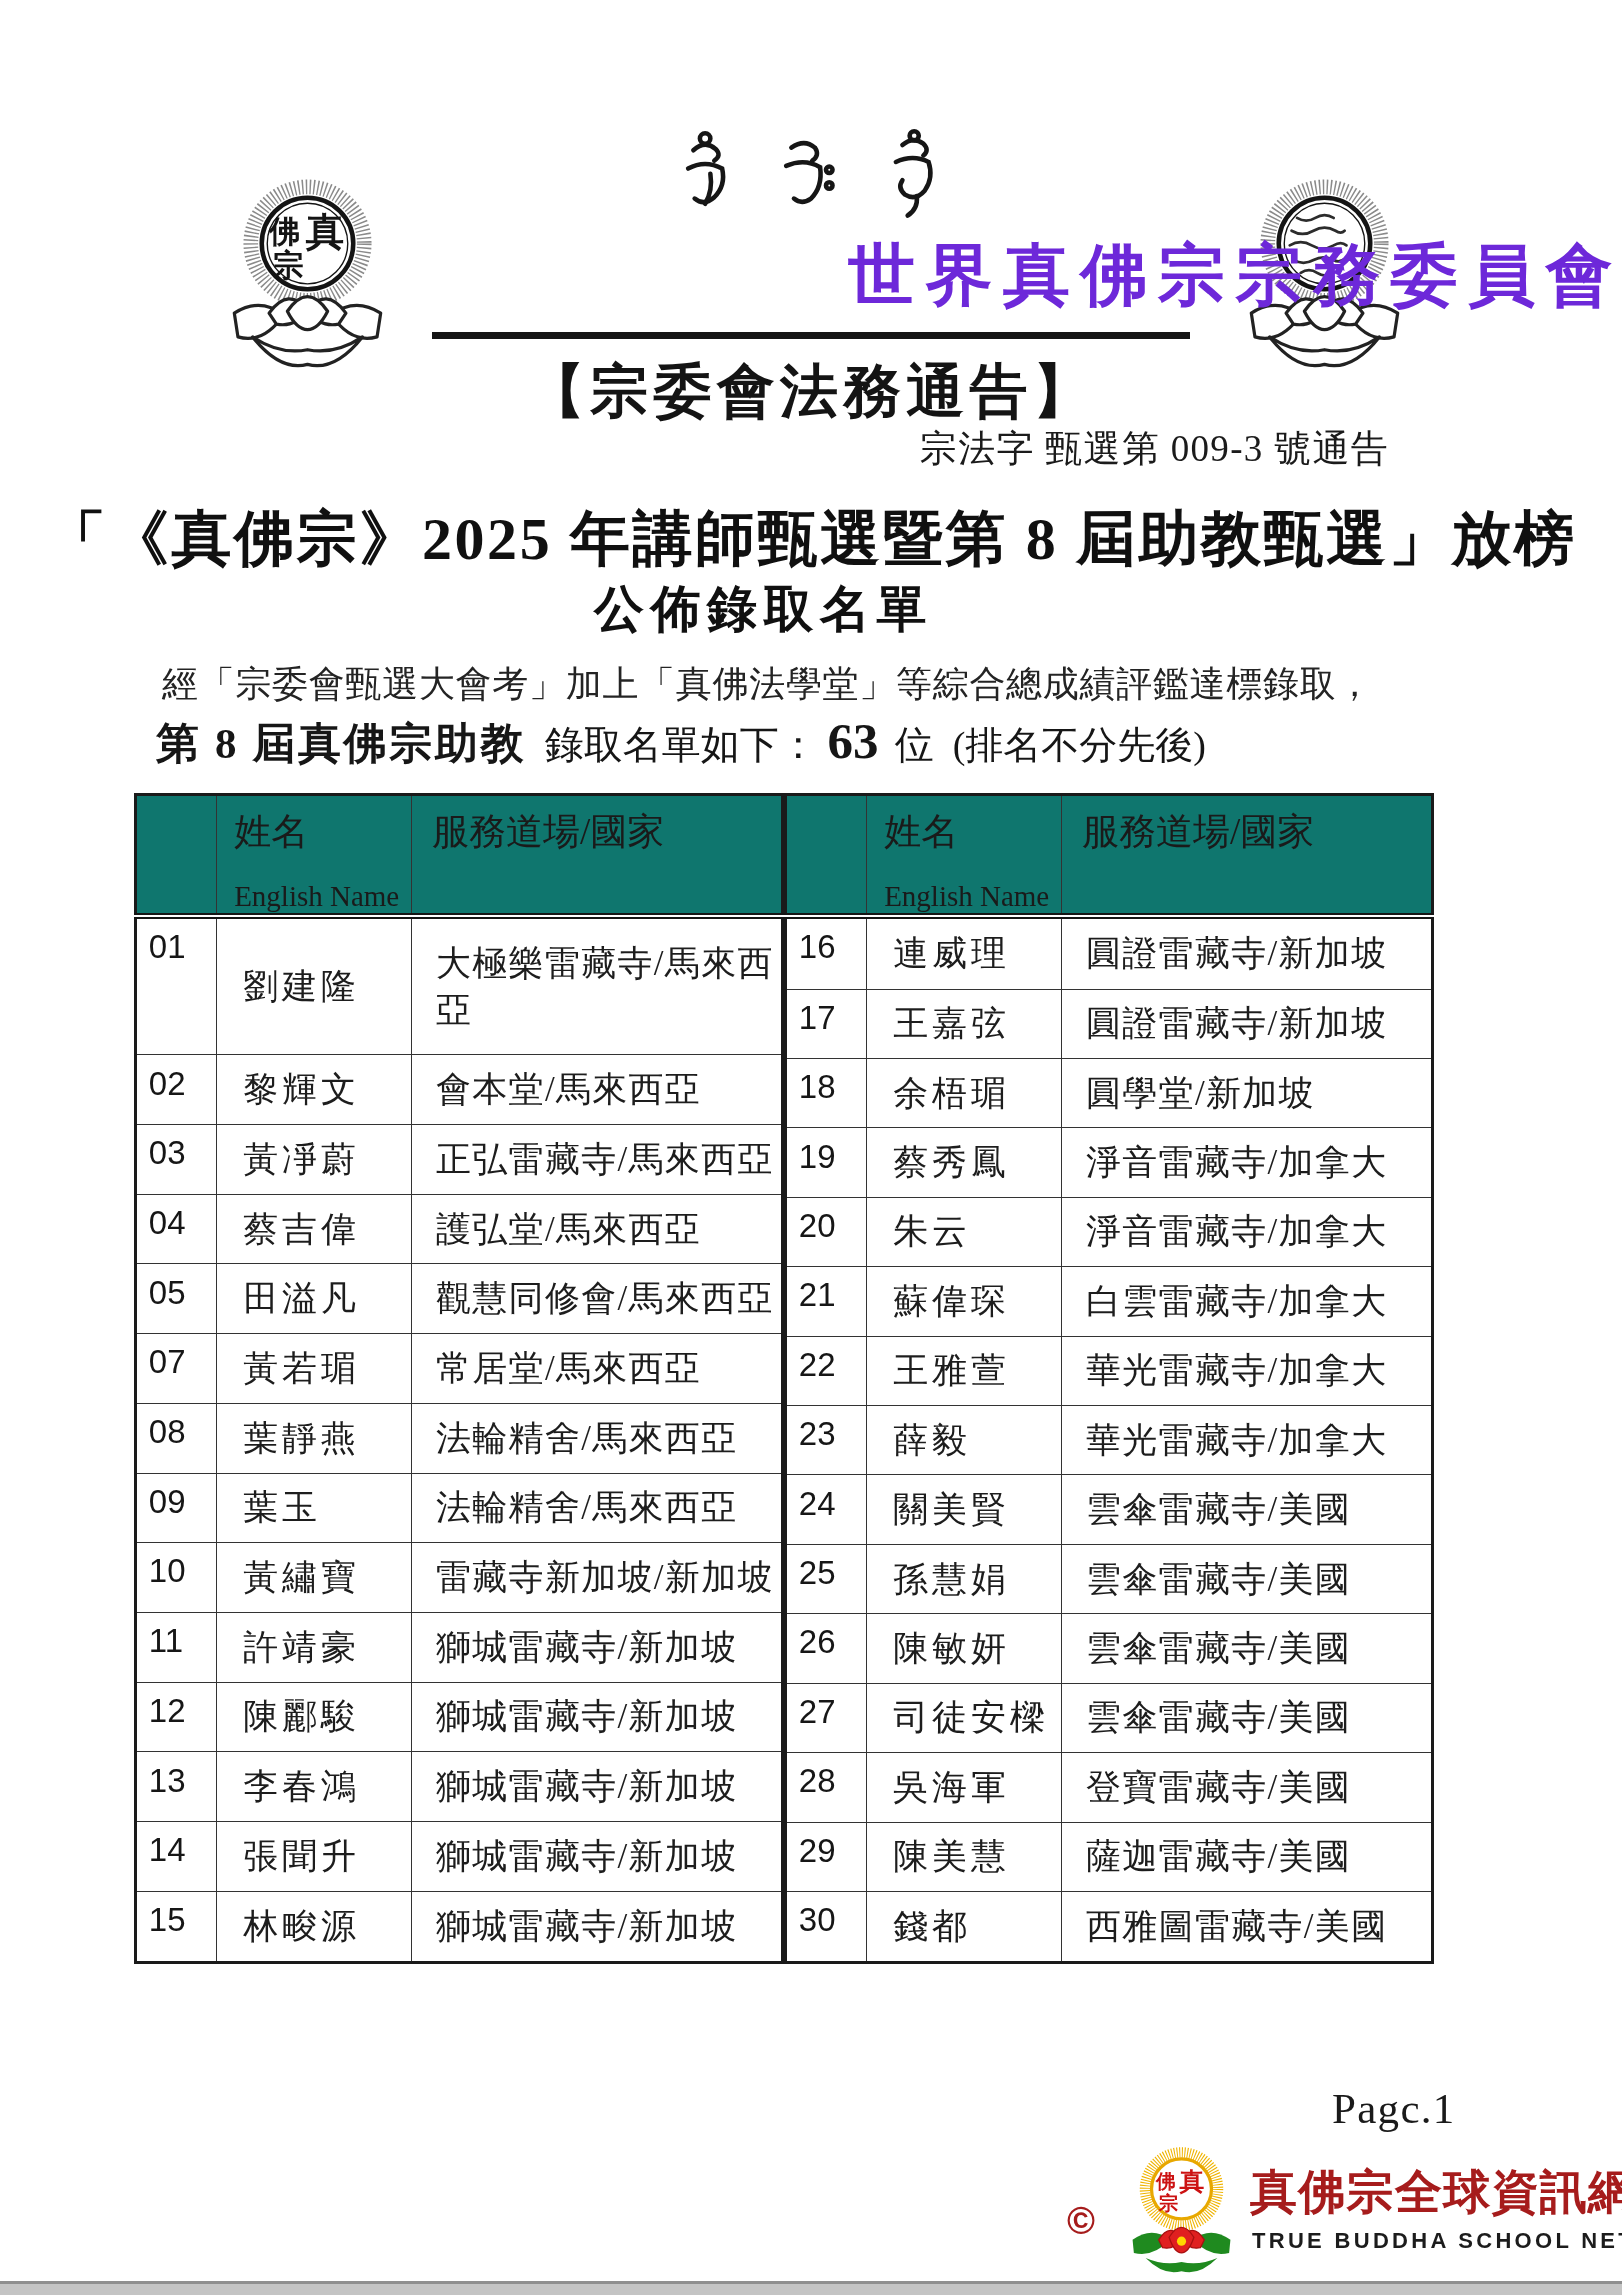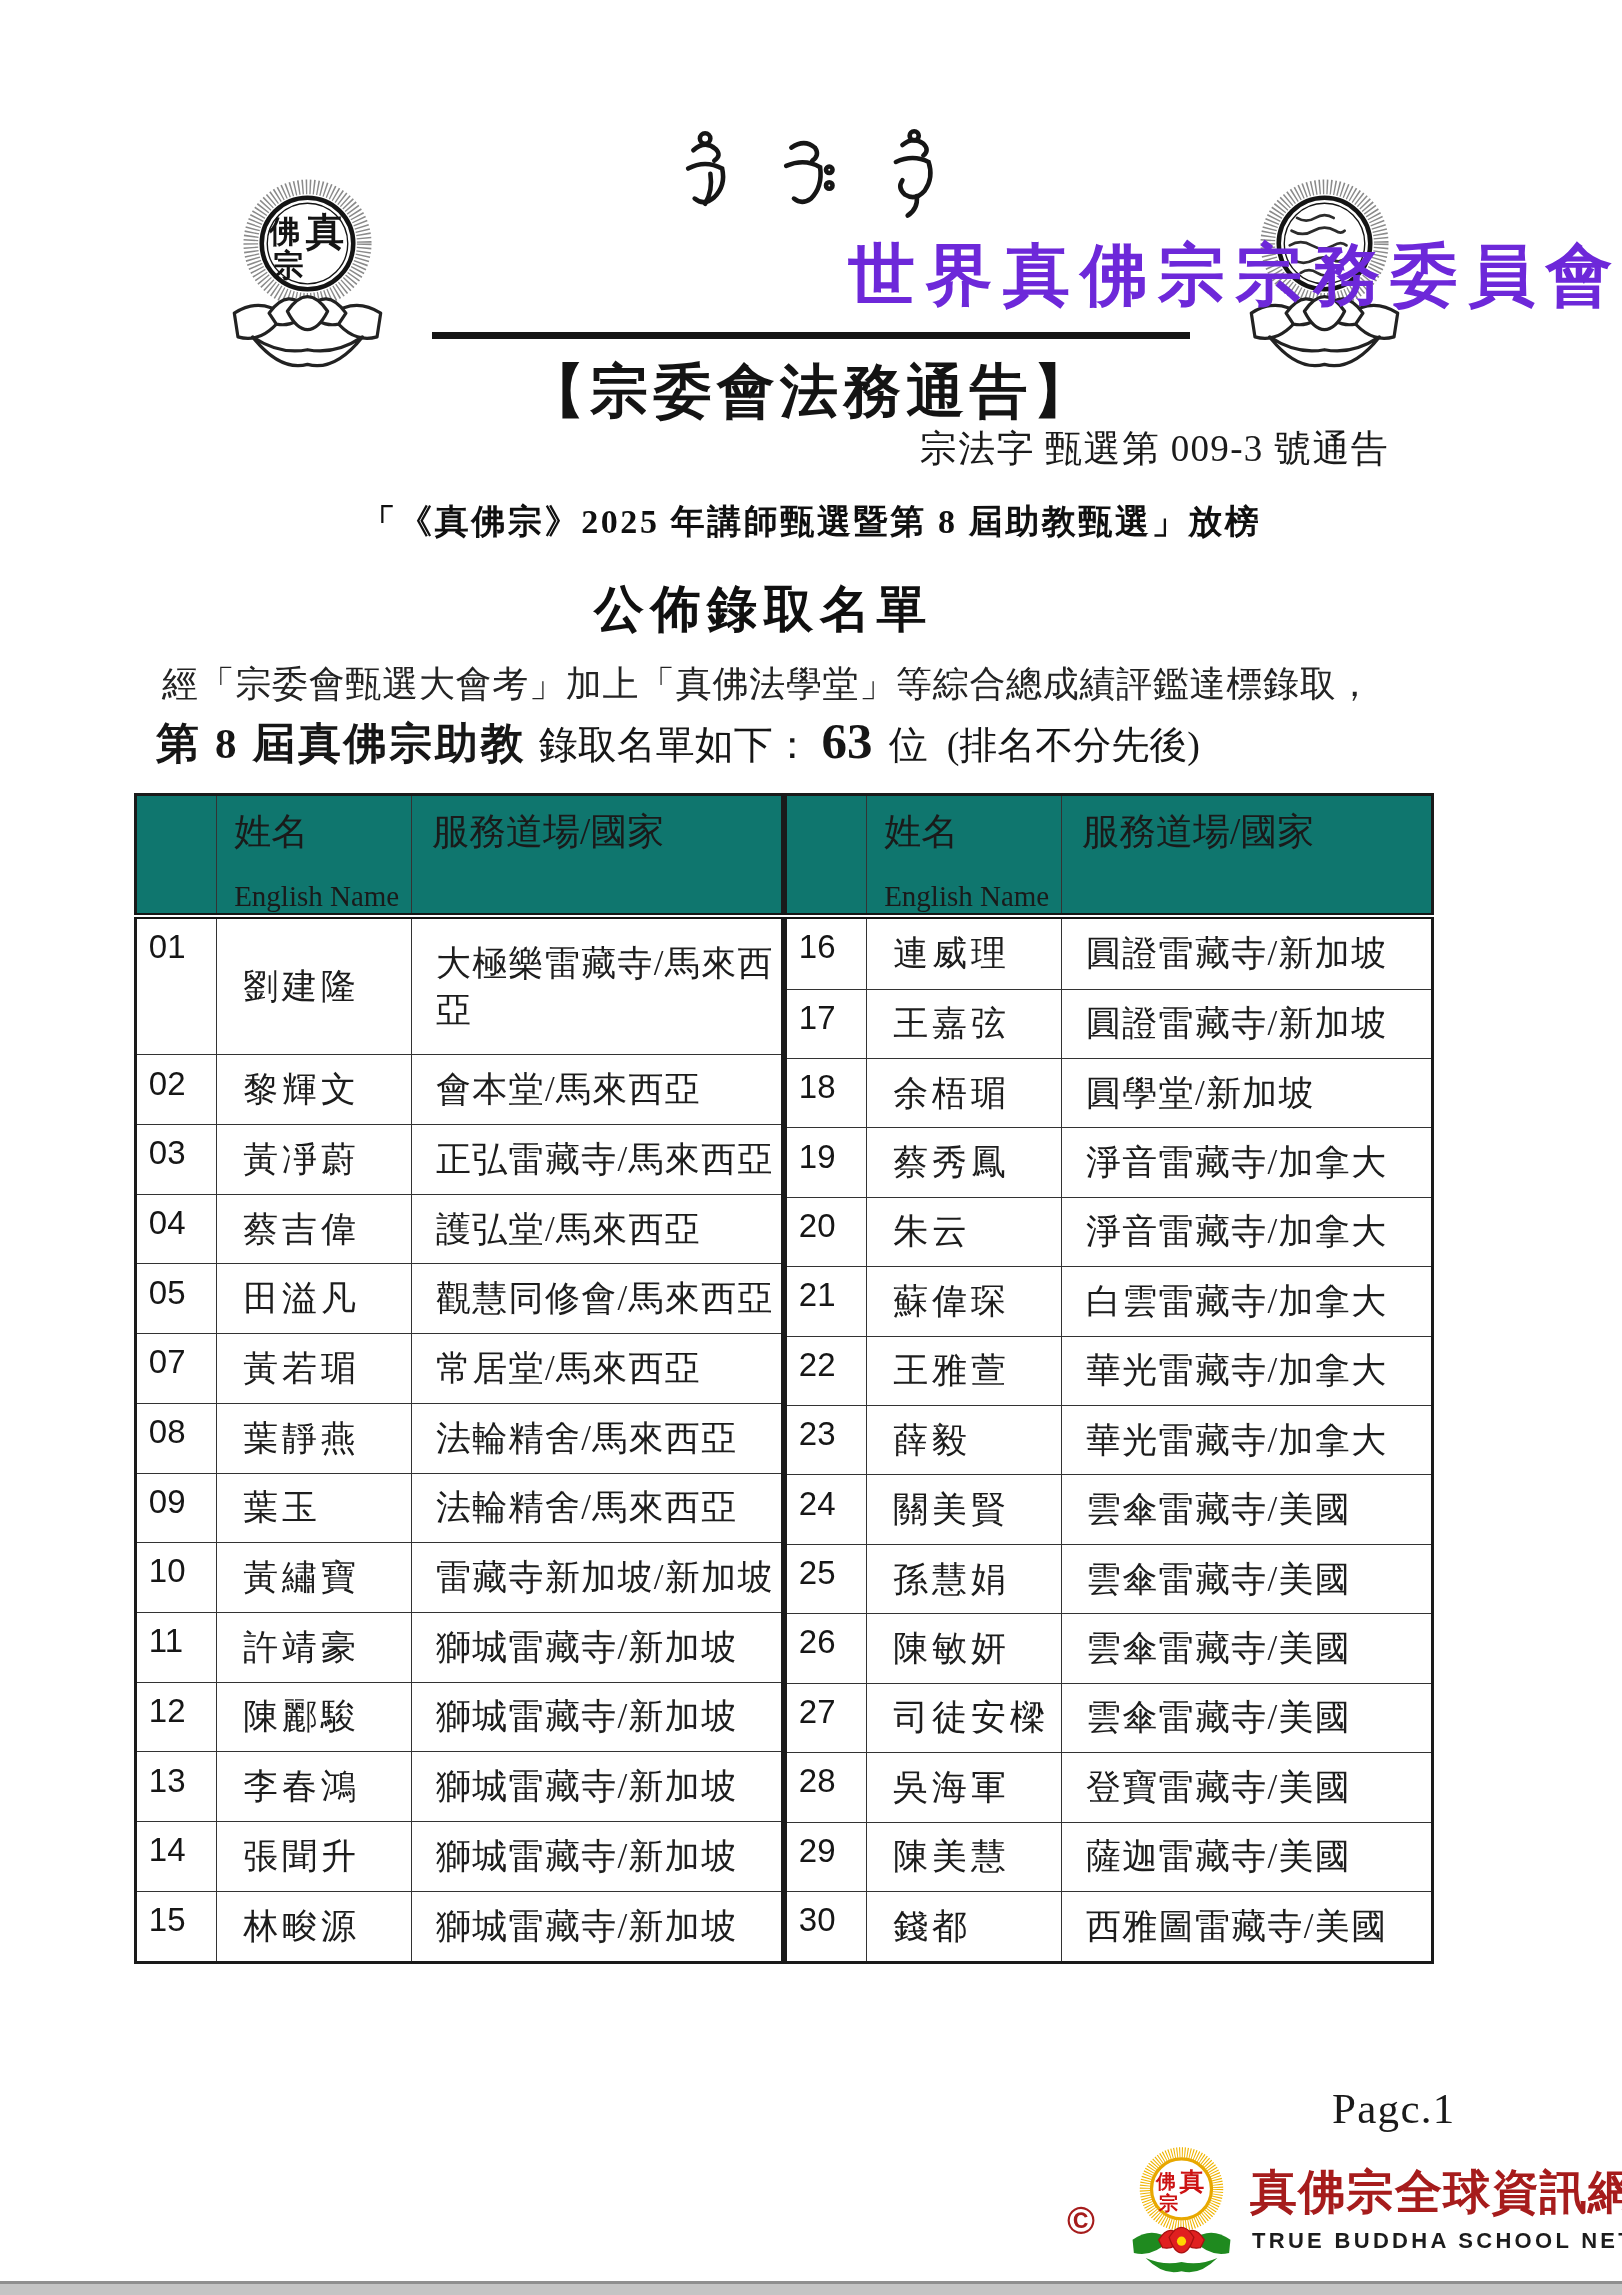--- a/index.html
+++ b/index.html
@@ -21,33 +21,33 @@
   .bulletin-type{
     position:absolute;left:0;top:353px;width:1623px;text-align:center;
     font-size:58px;font-weight:bold;letter-spacing:5.2px;color:#141414;
   }
   .notice-no{
     position:absolute;right:234px;top:424px;
     font-size:37px;color:#1b1b1b;letter-spacing:1.3px;
   }
   .title1{
     position:absolute;left:0;top:499px;width:1623px;text-align:center;
-    font-size:34px;font-weight:bold;letter-spacing:2.6px;color:#101010;
+    font-size:60px;font-weight:bold;letter-spacing:2.6px;color:#101010;
   }
   .title2{
     position:absolute;left:0;top:576px;width:1527px;text-align:center;
     font-size:50px;font-weight:bold;letter-spacing:6.5px;color:#101010;
   }
   .intro{
     position:absolute;left:162px;top:660px;width:1341px;
     font-size:36px;color:#242424;letter-spacing:0.7px;
   }
   .listline{position:absolute;left:156px;top:712px;width:1374px;font-size:39px;color:#161616;white-space:nowrap;}
   .listline .b1{font-size:43px;font-weight:bold;letter-spacing:2.6px;}
-  .listline .mid{font-size:39px;margin-left:3px;}
+  .listline .mid{font-size:39px;margin-left:9px;}
   .listline .count{font-size:51px;font-weight:bold;}
   .listline .unit{font-size:39px;margin-left:6.5px;}
   .listline .note{font-size:38px;margin-left:9.2px;}
   
   .tablewrap{
     position:absolute;left:134px;top:793px;width:1300px;height:1171px;
     display:flex;
   }
   table.half{
     width:50%;height:100%;border-collapse:collapse;table-layout:fixed;

